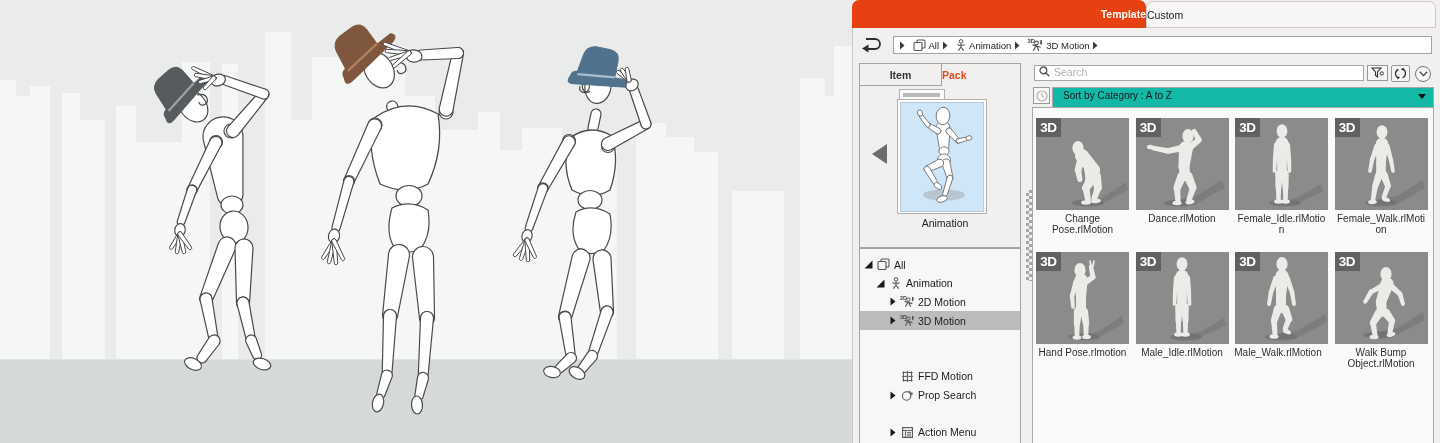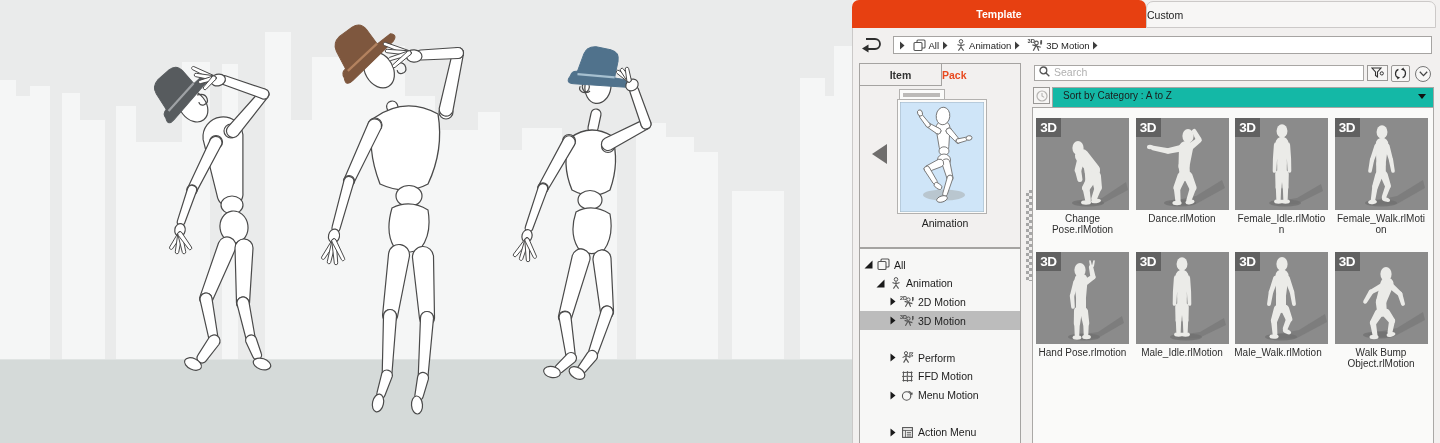--- a/index.html
+++ b/index.html
@@ -1,18 +1,18 @@
 <!DOCTYPE html>
 <html><head><meta charset="utf-8"><style>
 * { margin:0; padding:0; box-sizing:border-box; }
 html,body { width:1440px; height:443px; overflow:hidden; font-family:"Liberation Sans",sans-serif; }
 #stage { position:relative; width:1440px; height:443px; background:#eaebeb; }
 #panel { position:absolute; left:852px; top:0; width:588px; height:443px; background:#f2f0ef; }
 .tabT { position:absolute; left:0; top:0; width:294px; height:28px; background:#e74011; border-radius:7px 7px 0 0;
-  color:#fff; font-size:10.5px; font-weight:bold; text-align:center; line-height:28px; }
+  color:#fff; font-size:10.5px; font-weight:bold; text-align:right; line-height:28px; }
 .tabC { position:absolute; left:294px; top:1px; width:290px; height:27px; background:#f7f6f5; border:1px solid #ccc9c8; border-radius:7px 7px 0 0;
   color:#222; font-size:10.5px; font-weight:normal; text-align:left; line-height:26px; }
 #pbody { position:absolute; left:0; top:28px; width:588px; height:415px; background:#f2f0ef; border-left:1px solid #cbc9c8; }
 .crumbs { position:absolute; left:41px; top:36px; width:539px; height:18px; background:#fff; border:1px solid #a6a4a2; display:flex; align-items:center; gap:2.5px; padding-left:5px; font-size:9.5px; color:#222; }
 .crumbs span.t { position:relative; top:0; }
 .undo { position:absolute; left:8px; top:36px; }
 .sbbox { position:absolute; left:7px; top:63px; width:162px; height:185px; border:1px solid #a5a3a1; }
 .itab { position:absolute; left:0; top:0; width:82px; height:22px; border-right:1px solid #a5a3a1; border-bottom:1px solid #a5a3a1; font-size:10.5px; font-weight:bold; color:#333; text-align:center; line-height:22px; }
 .ptab { position:absolute; left:82px; top:0; width:80px; height:22px; font-size:10.5px; font-weight:bold; color:#e8491f; text-align:left; line-height:22px; }
 .folder { position:absolute; left:37px; top:25px; width:90px; height:115px; }
@@ -342,35 +342,20 @@
           <span class="tic">
             <svg width="15" height="13" viewBox="0 0 15 13">
               <text x="0" y="5" font-family="Liberation Sans,sans-serif" font-size="5.4" font-weight="bold" fill="#444">3D</text>
               <circle cx="8.4" cy="4.6" r="1.7" fill="none" stroke="#555" stroke-width="1"></circle>
               <path d="M 4.6 6.4 L 12.4 8.6 M 8.4 6.4 L 5.4 11.8 M 8.6 7 L 10.6 11.8 M 12.6 3.4 L 12.6 6.2" fill="none" stroke="#555" stroke-width="1.1"></path>
               <rect x="12" y="2" width="1.6" height="3.4" fill="#555"></rect>
             </svg>
           </span>
           <span class="tlb">3D Motion</span>
         </div>
-<div class="trow" style="top:99.6px;padding-left:28px">
-          <span class="tri">
-            <svg width="6" height="9" viewBox="0 0 6 9">
-              <path d="M 0.5 0.5 L 5.5 4.5 L 0.5 8.5 Z" fill="#1a1a1a"></path>
-            </svg>
-          </span>
-          <span class="tic">
-            <svg width="13" height="13" viewBox="0 0 13 13">
-              <circle cx="5" cy="2.2" r="1.6" fill="none" stroke="#555" stroke-width="1"></circle>
-              <path d="M 5 4 V 7.6 M 5 4.6 L 1.6 6.6 M 5 4.6 L 8.4 6 M 5 7.6 L 2.6 11.6 M 5 7.6 L 7.6 11.6" fill="none" stroke="#555" stroke-width="1.1"></path>
-              <path d="M 8.8 1.4 V 7 M 8.8 1.8 H 12 L 10.6 3.4 L 12 5 H 8.8" fill="none" stroke="#555" stroke-width="0.9"></path>
-            </svg>
-          </span>
-          <span class="tlb">Perform</span>
-        </div>
 <div class="trow" style="top:118.2px;padding-left:28px">
           <span class="tri"></span>
           <span class="tic">
             <svg width="13" height="13" viewBox="0 0 13 13">
               <path d="M 2.6 1.4 Q 2 6.5 2.6 11.6 M 6.5 1.2 Q 6 6.5 6.5 11.8 M 10.4 1.4 Q 11 6.5 10.4 11.6 M 1.4 2.6 Q 6.5 2 11.6 2.6 M 1.2 6.5 Q 6.5 6 11.8 6.5 M 1.4 10.4 Q 6.5 11 11.6 10.4" fill="none" stroke="#555" stroke-width="1"></path>
             </svg>
           </span>
           <span class="tlb">FFD Motion</span>
         </div>
 <div class="trow" style="top:136.9px;padding-left:28px">
@@ -379,21 +364,21 @@
               <path d="M 0.5 0.5 L 5.5 4.5 L 0.5 8.5 Z" fill="#1a1a1a"></path>
             </svg>
           </span>
           <span class="tic">
             <svg width="13" height="13" viewBox="0 0 13 13">
               <circle cx="5.6" cy="7" r="4.2" fill="none" stroke="#555" stroke-width="1.1"></circle>
               <path d="M 7.6 2.2 A 5.6 5.6 0 0 1 11 5.4" fill="none" stroke="#555" stroke-width="1.1"></path>
               <path d="M 11.8 3.4 L 11.2 6.2 L 8.8 4.6 Z" fill="#555"></path>
             </svg>
           </span>
-          <span class="tlb">Menu Motion</span>
+          <span class="tlb">Prop Search</span>
         </div>
 <div class="trow" style="top:174.1px;padding-left:28px">
           <span class="tri">
             <svg width="6" height="9" viewBox="0 0 6 9">
               <path d="M 0.5 0.5 L 5.5 4.5 L 0.5 8.5 Z" fill="#1a1a1a"></path>
             </svg>
           </span>
           <span class="tic">
             <svg width="13" height="13" viewBox="0 0 13 13">
               <rect x="1.6" y="1.6" width="9.8" height="9.8" fill="none" stroke="#555" stroke-width="1.1"></rect>

